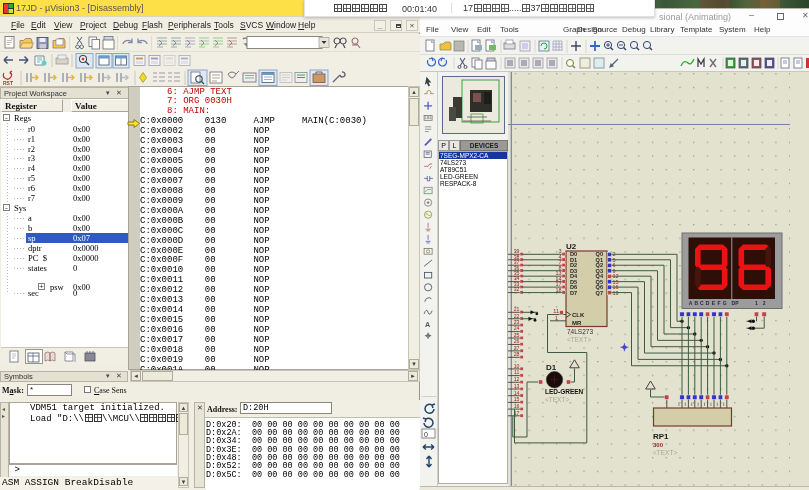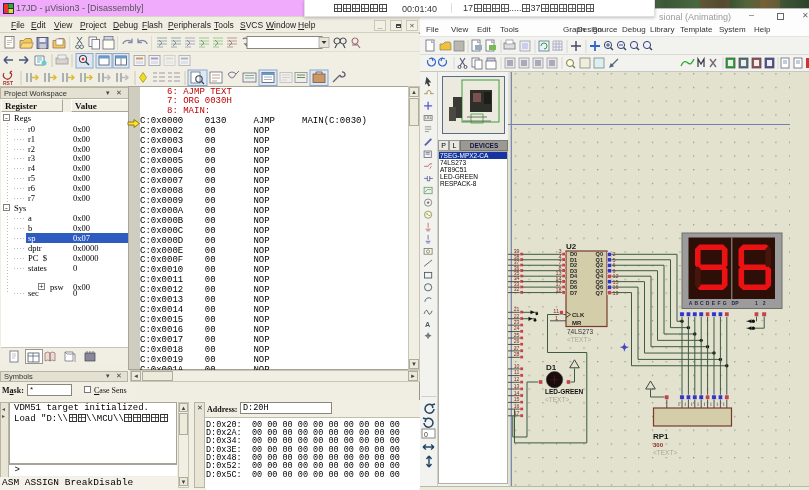--- a/index.html
+++ b/index.html
@@ -3,21 +3,21 @@
 *{margin:0;padding:0;box-sizing:border-box;}
 html,body{width:809px;height:490px;overflow:hidden;}
 body{position:relative;font-family:"Liberation Sans",sans-serif;background:#ece9d8;}
 .a{position:absolute;}
 i.cj{display:inline-block;position:relative;border:0.5px solid var(--c);margin:0 0.5px -1px 0.5px;opacity:0.85;
  background:
   linear-gradient(var(--c),var(--c)) 50% 50%/100% 0.8px no-repeat,
   linear-gradient(var(--c),var(--c)) 50% 50%/0.8px 100% no-repeat;}
 
 #keil{left:0;top:0;width:420px;height:490px;background:#f0eee3;border-right:1px solid #9a968a;}
-#ktitle{left:0;top:0;width:420px;height:17px;background:#f0abfc;border-bottom:1px solid #d8d5c8;}
+#ktitle{left:0;top:0;width:420px;height:17px;background:#fde047;border-bottom:1px solid #d8d5c8;}
 #ktitle .tx{position:absolute;left:16px;top:3px;font-size:9px;color:#555;}
 #kmenu{left:0;top:17px;width:420px;height:16px;background:#f0eee3;border-bottom:1px solid #d4d0bd;font-size:8.5px;color:#222;}
 #kmenu span{position:absolute;top:3px;}
 .wbtn{position:absolute;top:2px;width:12px;height:11px;border:1px solid #ccc8b8;background:#f3f1e6;color:#555;
  font-size:8px;line-height:9px;text-align:center;font-family:"Liberation Mono",monospace;}
 .tb{left:0;width:420px;background:#f1efe4;}
 
 #pwhead{left:0;top:87px;width:130px;height:12px;background:#e4e1d2;border:1px solid #b8b4a4;font-size:7.5px;color:#333;}
 #pwtab{left:1px;top:99px;width:129px;height:13px;background:#f1efe4;}
 #pwtab div{position:absolute;top:0;height:13px;border:1px solid #fff;border-right-color:#a9a49a;border-bottom-color:#a9a49a;
@@ -36,21 +36,21 @@
 #gutter{left:128.5px;top:87px;width:11px;height:282px;background:#cfccc0;}
 #dtext{left:140px;top:87.5px;font-family:"Liberation Mono",monospace;font-size:9px;line-height:9.93px;white-space:pre;}
 #dtext .s{color:#c00000;}
 .sb{background:#f1efe4;border:1px solid #c9c5b4;}
 .sbb{position:absolute;background:#eceadb;border:1px solid #b0ac9c;color:#444;text-align:center;}
 .thumb{position:absolute;background:#eceadb;border:1px solid #b0ac9c;}
 #edtabs{left:130px;top:382px;width:290px;height:15px;background:#f1efe4;border-top:1px solid #a9a49a;}
 
 #outwin{left:0;top:400px;width:192px;height:90px;background:#f1efe4;}
 #outtext{left:9px;top:402px;width:168px;height:62px;background:#fff;border:1px solid #a9a49a;
- font-family:"Liberation Mono",monospace;font-size:9px;line-height:10.5px;white-space:pre;padding-left:4px;}
+ font-family:"Liberation Mono",monospace;font-size:9px;line-height:10.5px;white-space:pre;padding-left:20px;}
 #memwin{left:192px;top:400px;width:228px;height:90px;background:#f1efe4;}
 #memtext{left:14px;top:18px;width:213px;height:70px;background:#fff;
  font-family:"Liberation Mono",monospace;font-size:8.5px;line-height:8.35px;white-space:pre;}
 
 #share{left:304px;top:0;width:351px;height:17px;background:#fff;border:1px solid #e0e0e0;border-top:none;
  box-shadow:0 1px 3px rgba(0,0,0,.25);font-size:9px;color:#222;}
 
 #prot{left:419px;top:8px;width:390px;height:479px;background:#f0f0ec;border:1px solid #b8b8b0;}
 #ptitle{left:0;top:0;width:389px;height:15px;background:#fdfdfd;font-size:9px;color:#9a9a9a;}
 #pmenu{left:0;top:15px;width:389px;height:13px;background:#fdfdfd;border-bottom:1px solid #e4e4de;font-size:8px;color:#333;}

